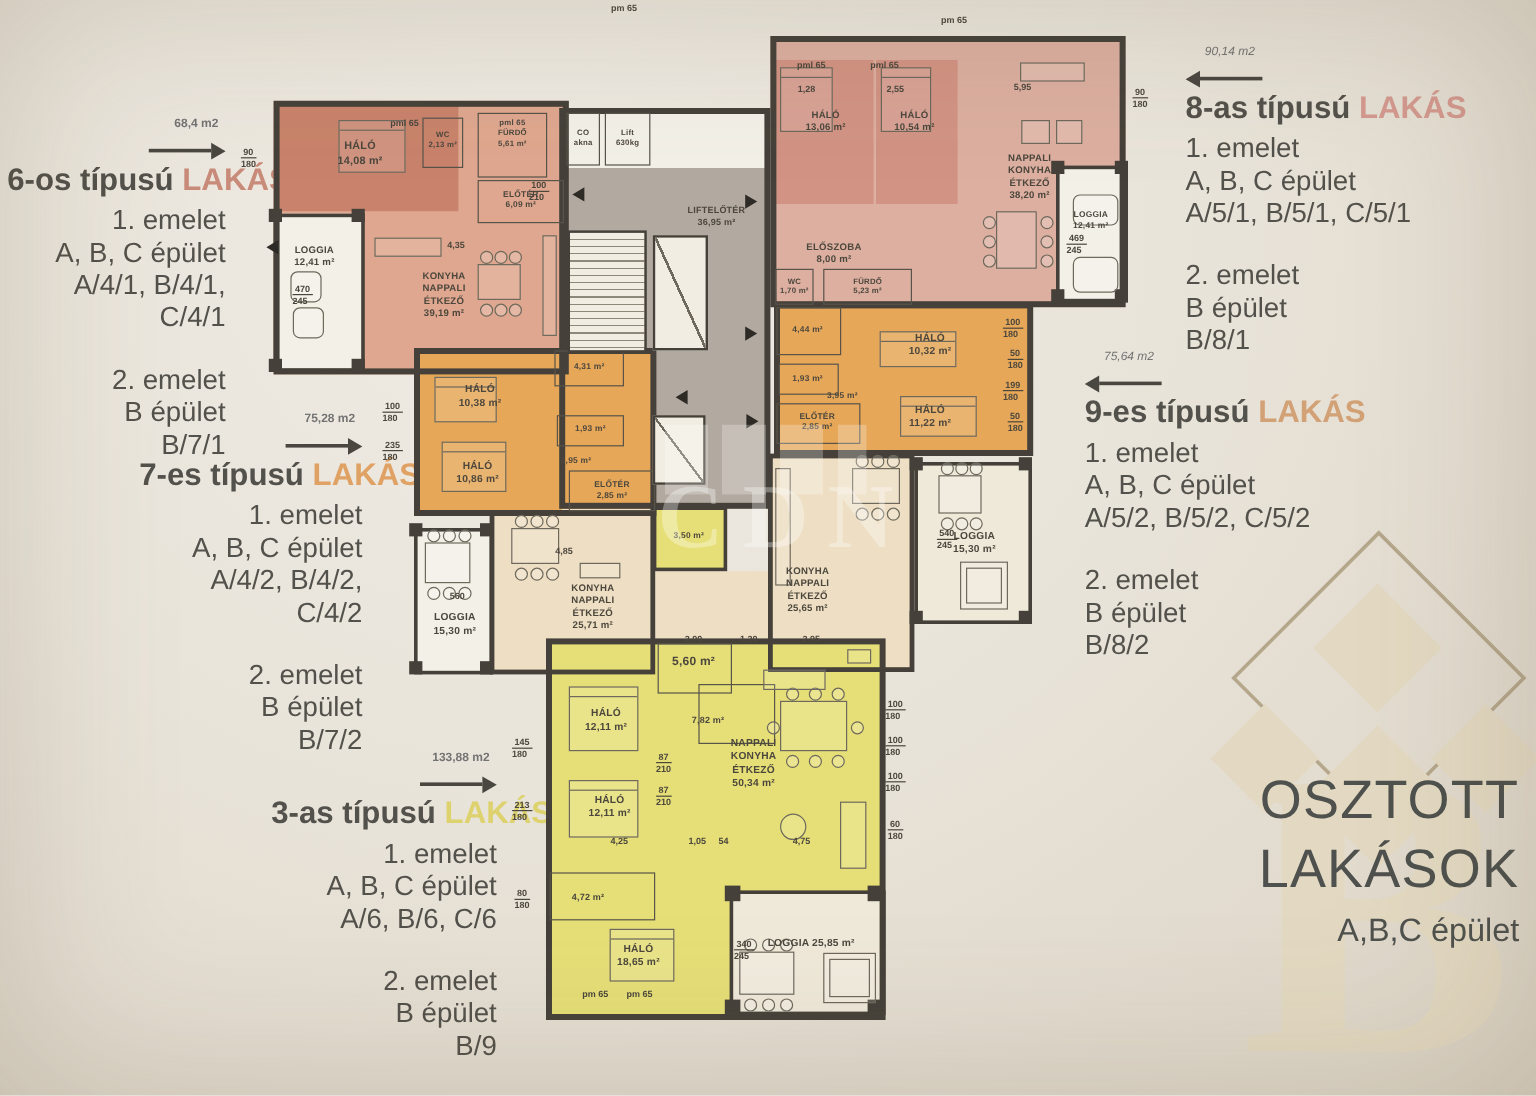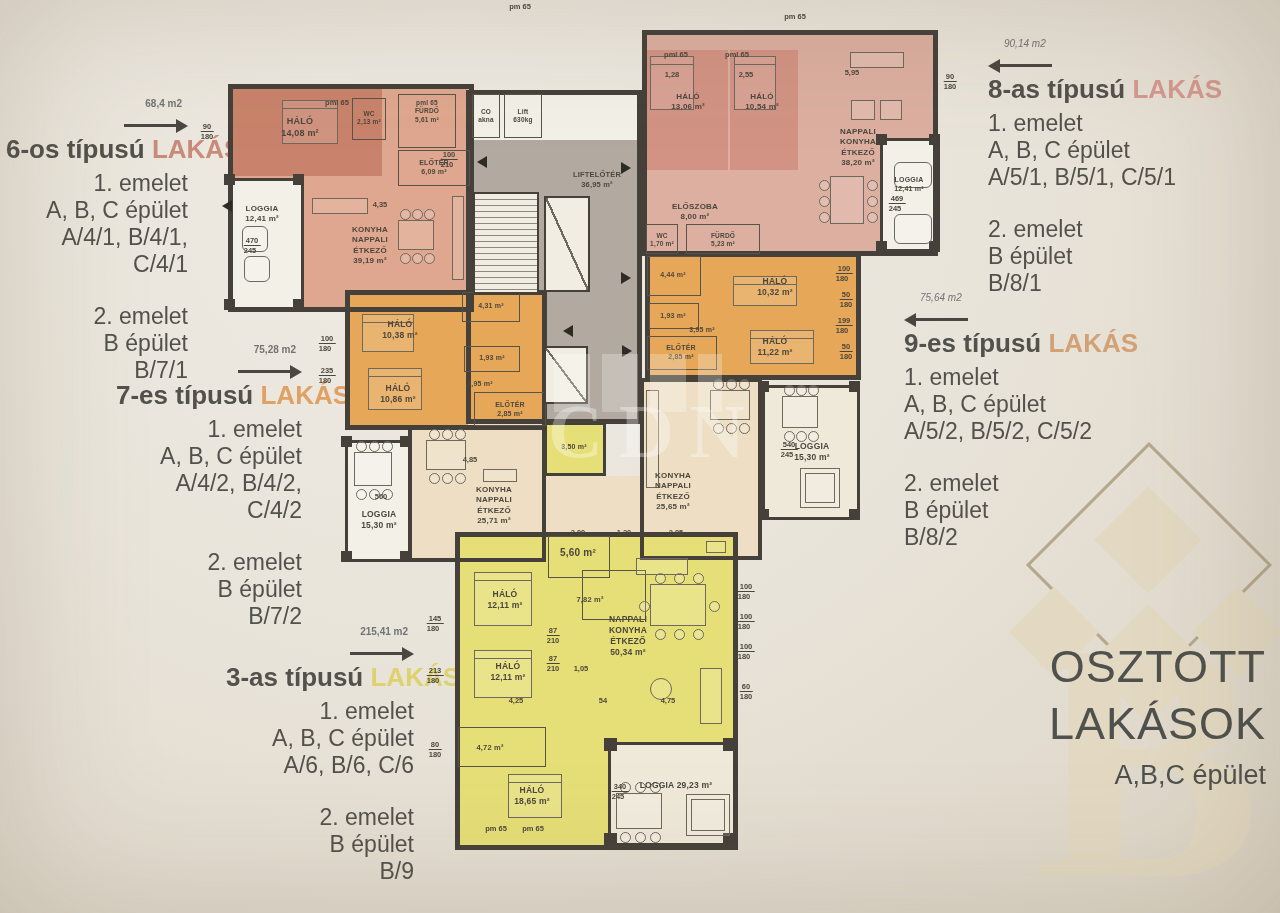--- a/index.html
+++ b/index.html
@@ -345,21 +345,21 @@
 12,11 m²</div>
     <div class="lb" style="left: 508px; top: 672px; font-size: 8.5px;">HÁLÓ
 12,11 m²</div>
     <div class="lb" style="left: 628px; top: 636px; font-size: 8.5px;">NAPPALI
 KONYHA
 ÉTKEZŐ
 50,34 m²</div>
     <div class="lb" style="left: 490px; top: 748px; font-size: 7.5px;">4,72 m²</div>
     <div class="lb" style="left: 532px; top: 796px; font-size: 8.5px;">HÁLÓ
 18,65 m²</div>
-    <div class="lb" style="left: 676px; top: 786px; font-size: 8.5px;">LOGGIA   29,23 m²</div>
+    <div class="lb" style="left: 676px; top: 786px; font-size: 8.5px;">LOGGIA   25,85 m²</div>
     <div class="dm" style="left: 207px; top: 122px;">
       <span class="da">90</span>
       <span class="db">180</span>
     </div>
     <div class="dm" style="left: 252px; top: 236px;">
       <span class="da">470</span>
       <span class="db">245</span>
     </div>
     <div class="dm" style="left: 449px; top: 150px;">
       <span class="da">100</span>
@@ -436,21 +436,21 @@
       <span class="db">180</span>
     </div>
     <div class="dm" style="left: 746px; top: 682px;">
       <span class="da">60</span>
       <span class="db">180</span>
     </div>
     <div class="dm" style="left: 578px; top: 528px;">2,00</div>
     <div class="dm" style="left: 624px; top: 528px;">1,20</div>
     <div class="dm" style="left: 676px; top: 528px;">2,95</div>
     <div class="dm" style="left: 516px; top: 696px;">4,25</div>
-    <div class="dm" style="left: 581px; top: 664px;">1,05</div>
+    <div class="dm" style="left: 581px; top: 696px;">1,05</div>
     <div class="dm" style="left: 603px; top: 696px;">54</div>
     <div class="dm" style="left: 668px; top: 696px;">4,75</div>
     <div class="dm" style="left: 553px; top: 626px;">
       <span class="da">87</span>
       <span class="db">210</span>
     </div>
     <div class="dm" style="left: 553px; top: 654px;">
       <span class="da">87</span>
       <span class="db">210</span>
     </div>
@@ -495,21 +495,21 @@
   <div class="ln">1. emelet</div>
   <div class="ln">A, B, C épület</div>
   <div class="ln">A/4/2, B/4/2, C/4/2</div>
   <div class="gap"></div>
   <div class="ln">2. emelet</div>
   <div class="ln">B épület</div>
   <div class="ln">B/7/2</div>
 </div>
 
 <div class="sb sbr sb3">
-  <div class="area">215,41 m2</div>
+  <div class="area">133,88 m2</div>
   <div class="arrow">
       <span class="shaft"></span>
       <span class="head-r"></span>
     </div>
   <div class="title"><span>3-as típusú</span> <span class="a3">LAKÁS</span></div>
   <div class="ln">1. emelet</div>
   <div class="ln">A, B, C épület</div>
   <div class="ln">A/6, B/6, C/6</div>
   <div class="gap"></div>
   <div class="ln">2. emelet</div>

